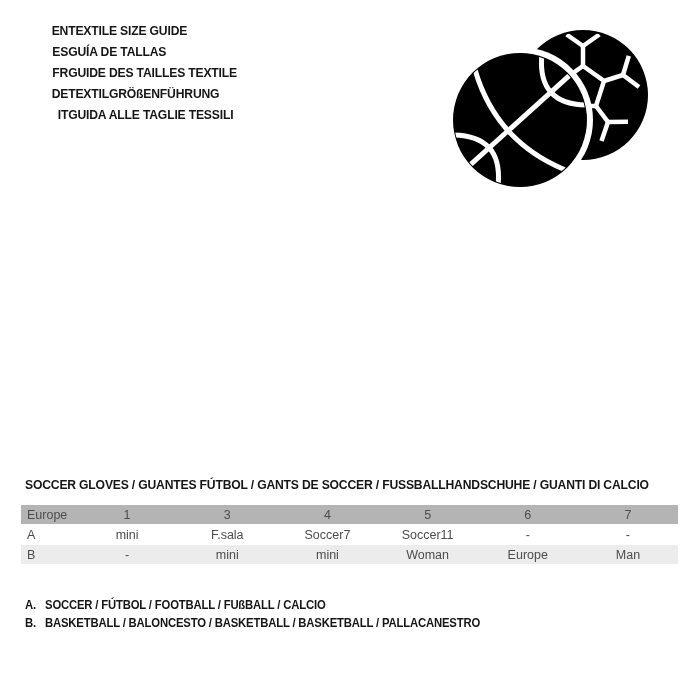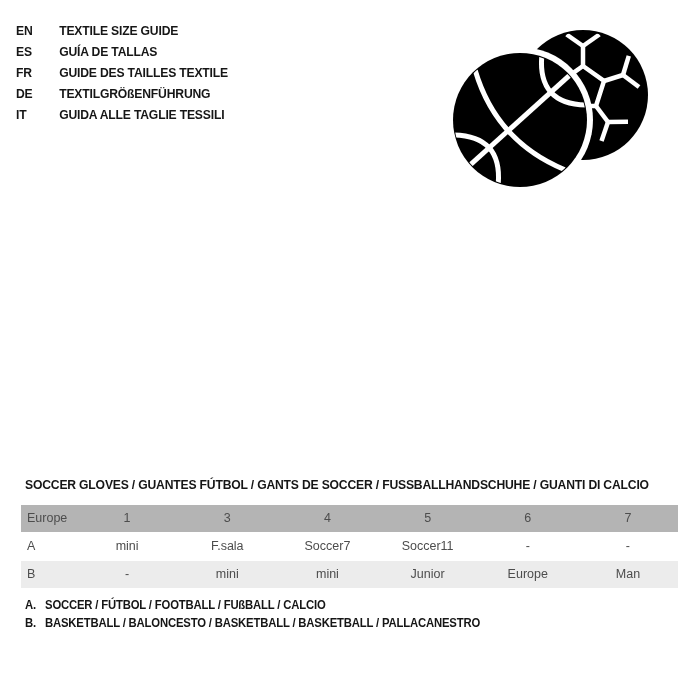--- a/index.html
+++ b/index.html
@@ -7,21 +7,21 @@
   body {
     position: relative;
     font-family: "Liberation Sans", "DejaVu Sans", sans-serif;
     color: #161616;
     overflow: hidden;
   }
 
   
   .lang-list {
     position: absolute;
-    left: 16px; top: 20px;
+    left: 25px; top: 20px; text-align: right;
   }
   .lang-row {
     display: flex;
     height: 21px;
     align-items: center;
     font-weight: bold;
     font-size: 13.5px;
     letter-spacing: -0.2px;
     transform: scaleX(0.90);
     transform-origin: 0 50%;
@@ -51,23 +51,23 @@
   
   .size-table {
     position: absolute;
     left: 21px; top: 505px;
     width: 657px;
     font-size: 12.5px;
     color: #4d4d4d;
   }
   .t-row {
     display: flex;
-    height: 27px;
+    height: 19px;
     line-height: 17px;
-    align-items: center;
+    align-items: flex-end;
     margin-bottom: 1px;
   }
   .t-row.header { background: #b4b4b4; }
   .t-row.alt    { background: #ececec; }
   .t-cell-label {
     flex: 0 0 56px;
     padding-left: 6px;
     text-align: left;
     white-space: nowrap;
   }
@@ -185,21 +185,21 @@
     <div class="t-cell">Soccer7</div>
     <div class="t-cell">Soccer11</div>
     <div class="t-cell">-</div>
     <div class="t-cell">-</div>
   </div>
   <div class="t-row alt">
     <div class="t-cell-label">B</div>
     <div class="t-cell">-</div>
     <div class="t-cell">mini</div>
     <div class="t-cell">mini</div>
-    <div class="t-cell">Junior</div>
+    <div class="t-cell">Woman</div>
     <div class="t-cell">Europe</div>
     <div class="t-cell">Man</div>
   </div>
 </div>
 
 <div class="footnotes">
   <div class="footnote-row">
     <span class="footnote-label">A.</span>
     <span class="footnote-text">SOCCER / FÚTBOL / FOOTBALL / FUßBALL / CALCIO</span>
   </div>

